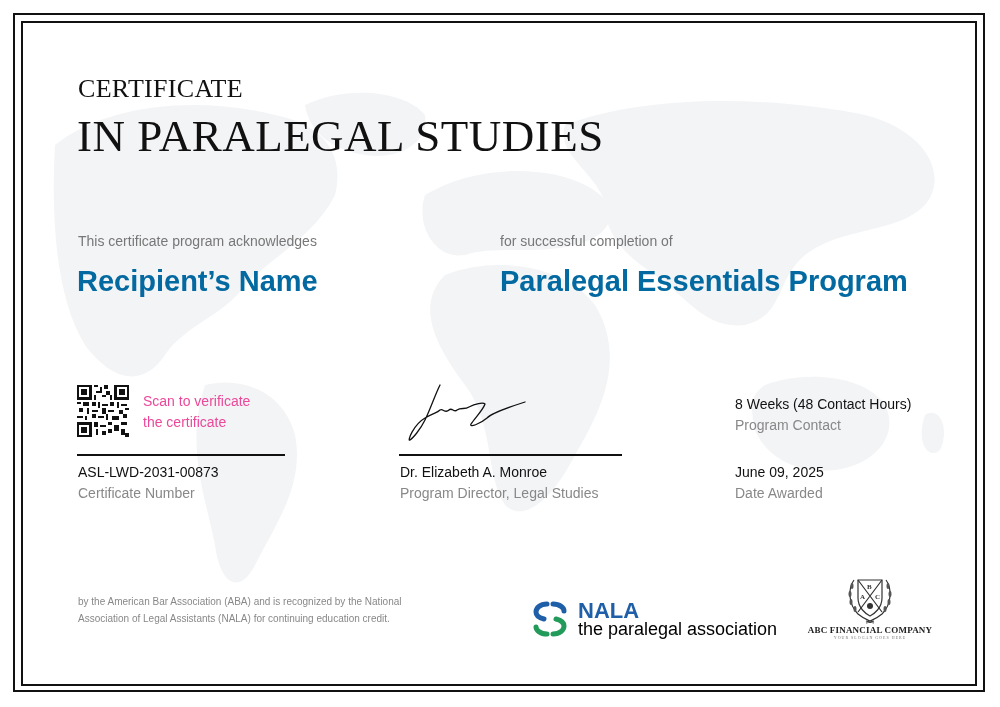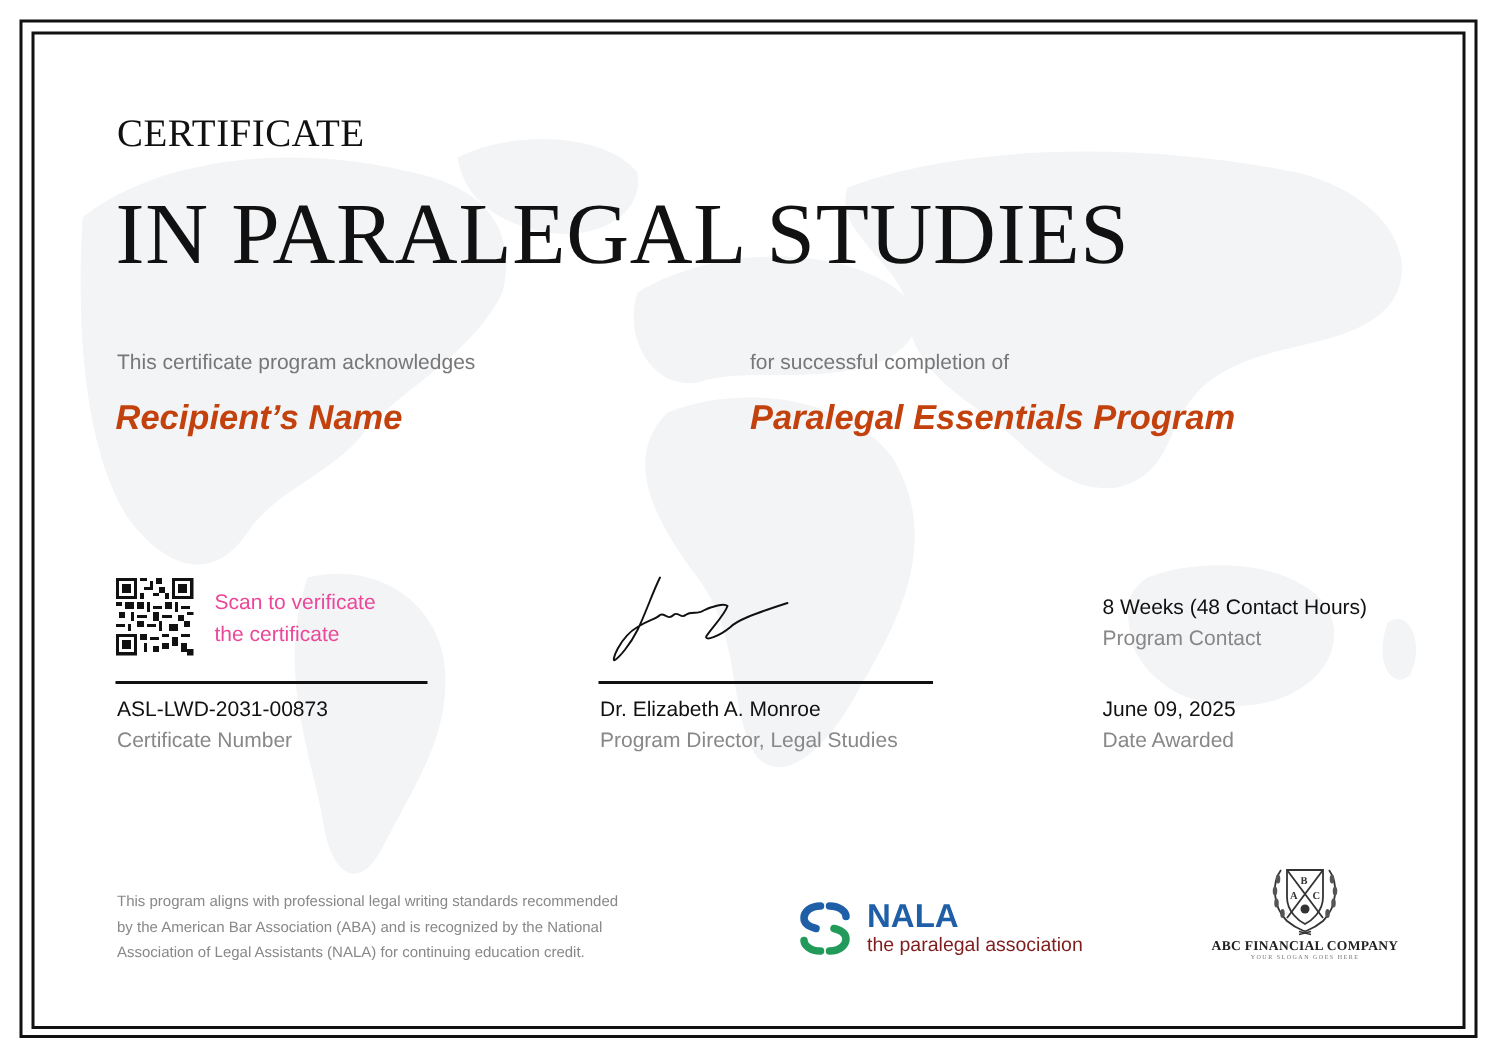--- a/index.html
+++ b/index.html
@@ -1,35 +1,35 @@
 <!DOCTYPE html>
 <html><head>
 <meta charset="utf-8">
 <style>
   html, body { margin:0; padding:0; }
   body { width:1000px; height:707px; background:#ffffff; position:relative; overflow:hidden; font-family:"Liberation Sans", sans-serif; color:#111; }
   .outer-border { position:absolute; left:13px; top:13px; width:972px; height:679px; border:2px solid #111; box-sizing:border-box; }
   .inner-border { position:absolute; left:21px; top:21px; width:956px; height:665px; border:2px solid #111; box-sizing:border-box; }
   .watermark { position:absolute; left:45px; top:85px; width:910px; height:520px; }
   .title-small { position:absolute; left:78px; top:74px; font-family:"Liberation Serif", serif; font-size:26px; letter-spacing:0.3px; color:#111; }
-  .title-large { position:absolute; left:77px; top:110px; font-family:"Liberation Serif", serif; font-size:58px; letter-spacing:0.5px; color:#111;margin-top:12px; }
+  .title-large { position:absolute; left:77px; top:110px; font-family:"Liberation Serif", serif; font-size:45px; letter-spacing:0.5px; color:#111; }
   .label { position:absolute; font-size:14px; color:#777; }
-  .name { position:absolute; font-size:23px; font-style:italic; font-weight:bold; color:#c2410c; }
+  .name { position:absolute; font-size:29px; font-weight:bold; color:#0369a1; }
   .qr { position:absolute; left:77px; top:385px; width:52px; height:52px; }
   .scan { position:absolute; left:143px; top:391px; font-size:14px; color:#ec4899; line-height:21px; }
   .rule { position:absolute; height:2px; background:#111; }
   .value { position:absolute; font-size:14px; color:#111; }
   .sub { position:absolute; font-size:14px; color:#888; }
   .signature { position:absolute; left:405px; top:380px; width:125px; height:65px; }
   .footnote { position:absolute; left:78px; top:593px; font-size:10px; line-height:17px; color:#888; width:420px; }
   .nala { position:absolute; left:532px; top:600px; display:flex; align-items:flex-start; }
   .nala-mark { width:36px; height:38px; }
   .nala-text { margin-left:10px; }
   .nala-name { font-size:22px; font-weight:bold; color:#1f5fa8; line-height:22px; }
-  .nala-tag { font-size:13px; color:#7f1d1d; line-height:15px; }
+  .nala-tag { font-size:18px; color:#000000; line-height:15px; }
   .abc { position:absolute; left:805px; top:574px; width:130px; text-align:center; }
   .abc-crest { width:52px; height:50px; display:block; margin:0 auto; }
   .abc-name { font-family:"Liberation Serif", serif; font-size:9px; font-weight:bold; color:#222; letter-spacing:0.2px; margin-top:1px; }
   .abc-slogan { font-family:"Liberation Serif", serif; font-size:4px; color:#777; letter-spacing:1px; }
 </style>
 </head>
 <body>
 
 <div class="outer-border"></div>
 <div class="inner-border"></div>
@@ -125,21 +125,20 @@
 <div class="rule" style="left:399px; top:454px; width:223px;"></div>
 <div class="value" style="left:400px; top:464px;text-align:right;">Dr. Elizabeth A. Monroe</div>
 <div class="sub" style="left:400px; top:485px;">Program Director, Legal Studies</div>
 
 <div class="value" style="left:735px; top:396px;">8 Weeks (48 Contact Hours)</div>
 <div class="sub" style="left:735px; top:417px;">Program Contact</div>
 <div class="value" style="left:735px; top:464px;">June 09, 2025</div>
 <div class="sub" style="left:735px; top:485px;">Date Awarded</div>
 
 <div class="footnote">
-  <div>This program aligns with professional legal writing standards recommended</div>
   <div>by the American Bar Association (ABA) and is recognized by the National</div>
   <div>Association of Legal Assistants (NALA) for continuing education credit.</div>
 </div>
 
 <div class="nala">
   <svg class="nala-mark" viewBox="0 0 36 38">
     <path d="M15 4 C8 4 4 8 4 12 C4 16 8 18 12 19" fill="none" stroke="#1f5fa8" stroke-width="5" stroke-linecap="round"></path>
     <path d="M21 4 C28 4 32 8 32 11" fill="none" stroke="#1f5fa8" stroke-width="5" stroke-linecap="round"></path>
     <path d="M24 19 C28 20 32 22 32 26 C32 30 28 34 21 34" fill="none" stroke="#219a5a" stroke-width="5" stroke-linecap="round"></path>
     <path d="M15 34 C8 34 4 30 4 27" fill="none" stroke="#219a5a" stroke-width="5" stroke-linecap="round"></path>

